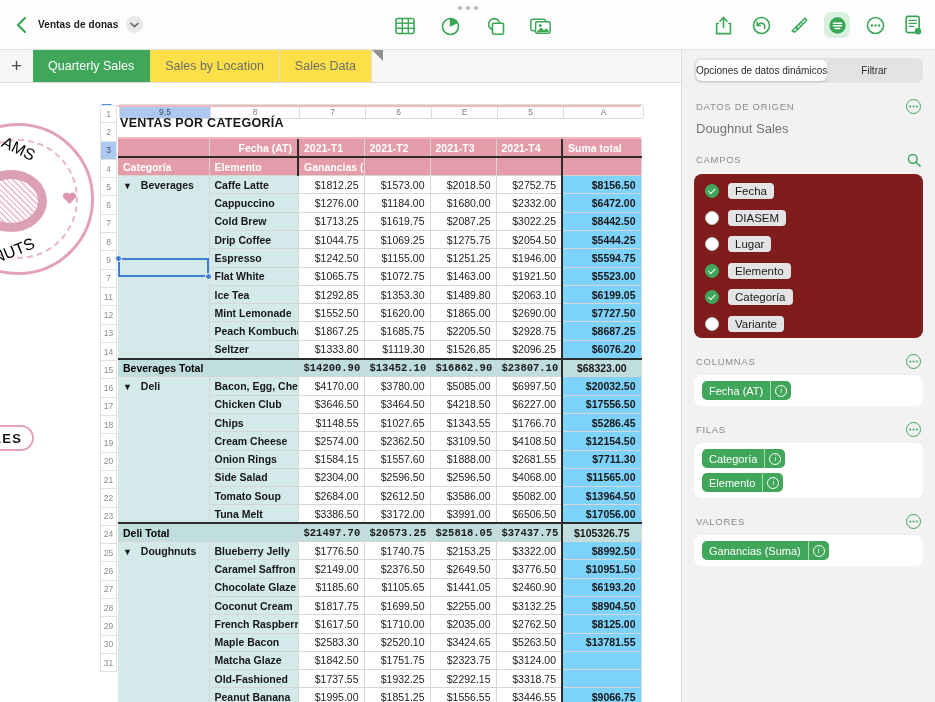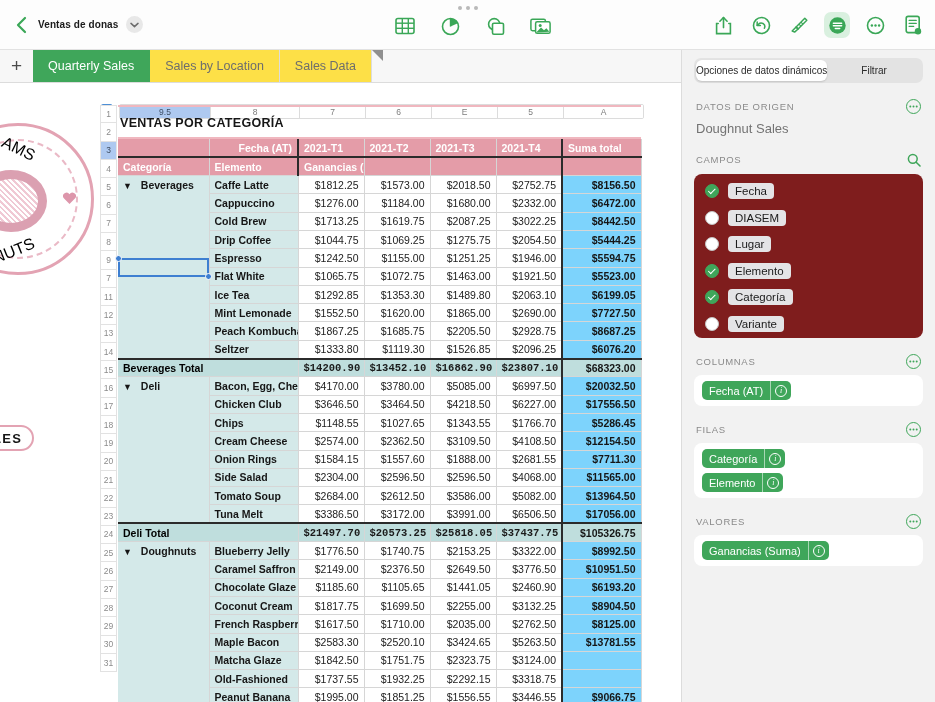--- a/index.html
+++ b/index.html
@@ -165,21 +165,21 @@
 
   .rowline td { border-top: 1px solid #d6d6d6; }
   td.cat { background: #d4e9e9; font-weight: bold; color: #161616; margin-left: 8px; }
   td.cat.empty { border-top: none; }
   td.elem { background: #d4e9e9; font-weight: bold; color: #161616; }
   td.num { background: #fff; text-align: right; color: #1b1b1b; }
   td.sum { background: #7dd3fc; text-align: right; font-weight: bold; color: #161616;
            border-left: 2px solid #2b2b2b; border-right: none; }
   tr.total td { background: #bfdedd; font-weight: bold; border-top: 2px solid #2b2b2b;}
   tr.total td.num { text-align: right; font-family: Liberation Mono, monospace; }
-  tr.total td.sum { background: #bfdedd; }
+  tr.total td.sum { background: #bfdedd; text-align: center; }
   .disc { font-size: 9px; margin-right: 6px; }
 
   
   .selbox {
     position: absolute; left: 118px; top: 175px; width: 91px; height: 19px;
     border: 2px solid #3e7fd1; pointer-events: none;
   }
   .selbox i {
     position: absolute; width: 7px; height: 7px; border-radius: 50%;
     background: #3e7fd1; border: 1.5px solid #fff;

